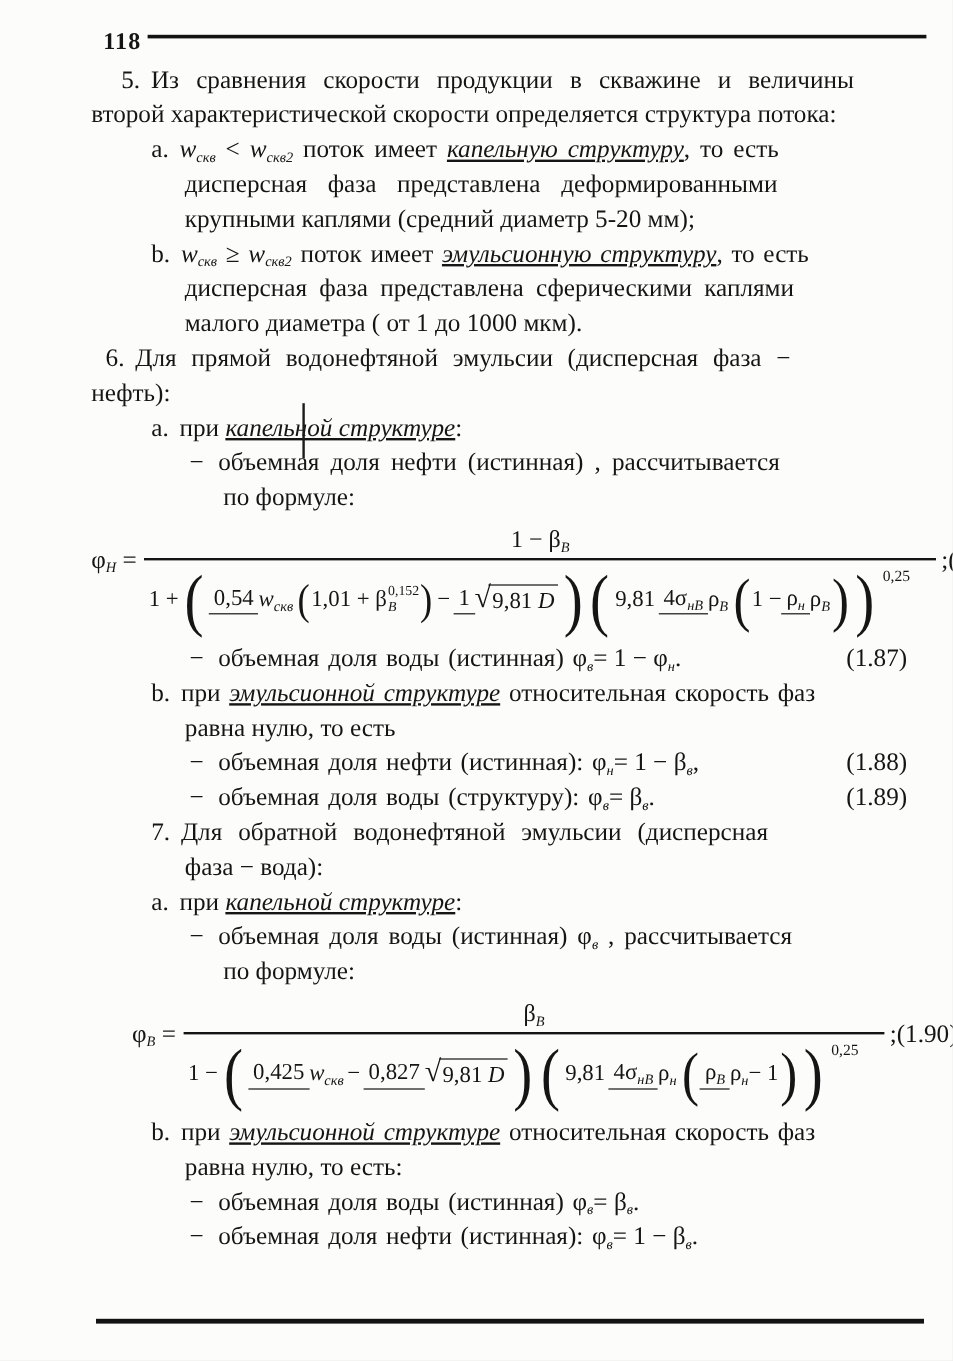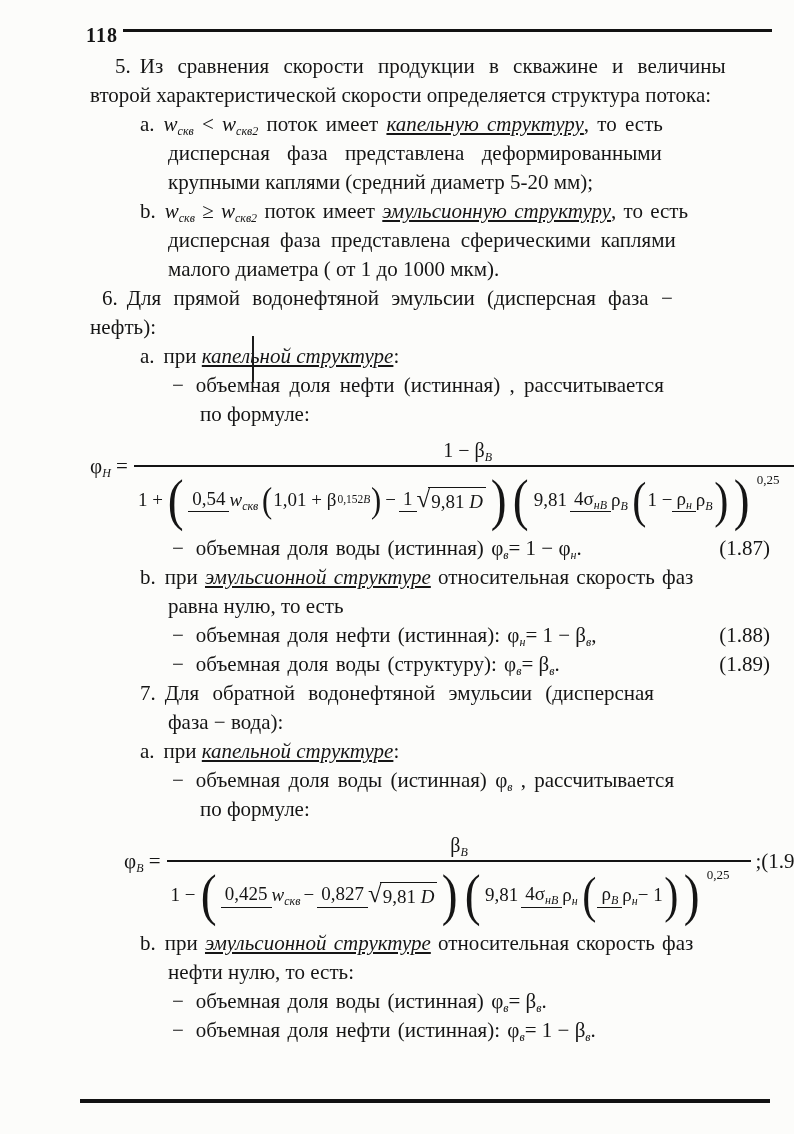--- a/index.html
+++ b/index.html
@@ -3,21 +3,21 @@
 <meta charset="utf-8">
 <style>
   html,body{margin:0;padding:0;background:#e8e8e6;}
   .page{position:relative;width:794px;height:1134px;background:#fcfcfa;overflow:hidden;
         font-family:"Liberation Serif","DejaVu Serif",serif;color:#151515;margin:0 auto;}
   .pageno{position:absolute;left:86px;top:24px;font-size:20px;font-weight:bold;letter-spacing:1px;}
   .rule{position:absolute;background:#121212;}
   .rule.top{left:123px;right:22px;top:29px;height:3px;}
   .rule.bottom{left:80px;right:24px;top:1099px;height:4px;}
   .artifact{position:absolute;left:252px;top:336px;width:2px;height:46px;background:#1c1c1c;}
-  .body{position:absolute;left:90px;width:686px;top:52px;font-size:21px;line-height:29px;}
+  .body{position:absolute;left:76px;width:686px;top:52px;font-size:21px;line-height:29px;}
   p{margin:0;}
   .p5{text-indent:25px;}
   .p6{text-indent:12px;}
   .li-a{padding-left:78px;text-indent:-28px;}
   .li-d{padding-left:110px;text-indent:-28px;position:relative;}
   .mk{margin-right:9px;}
   .dash{margin-right:12px;}
   .emu{font-style:italic;text-decoration:underline;}
   i{font-style:italic;}
   sub{font-size:12px;font-style:italic;vertical-align:-4px;line-height:0;}
@@ -35,21 +35,21 @@
   .fr .fn{border-bottom:1.6px solid #141414;padding:0 4px 1px;}
   .fr .fd{padding-top:1px;}
   .fd.sq{display:inline-flex;align-items:flex-start;}
   .rad{font-size:25px;line-height:24px;}
   .rbody{border-top:1.7px solid #141414;padding:2px 3px 0;margin-left:-2px;}
   .pl{font-size:58px;line-height:0.95;font-weight:400;transform:scaleX(.82);}
   .pm{font-size:36px;line-height:1;transform:scaleX(.85);}
   .pm2{font-size:50px;line-height:1;transform:scaleX(.85);}
   .grp{display:inline-flex;align-items:center;}
   .grp-in{display:inline-flex;align-items:center;}
-  .ss{display:inline-flex;flex-direction:row;align-items:flex-start;font-size:11.5px;line-height:1.1;vertical-align:middle;margin-left:1px;}
+  .ss{display:inline-flex;flex-direction:column;align-items:flex-start;font-size:11.5px;line-height:1.1;vertical-align:middle;margin-left:1px;}
   .ss i{font-size:11.5px;}
   .osup{font-size:13px;align-self:flex-start;margin:0 12px 0 2px;}
   .fsemi{margin:15px 0 0 4px;font-size:21px;}
   .flabel{margin:15px 0 0 auto;font-size:21px;}
   .gr{font-style:normal;}
 </style>
 </head>
 <body>
 
 <div class="page">
@@ -180,21 +180,21 @@
             </span>
             <span class="pl">)</span>
             <span class="osup">0,25</span>
           </span>
       </span>
       <span class="fsemi">;</span>
       <span class="flabel">(1.90)</span>
     </div>
 
 
-    <p class="li-a"><span class="mk">b.</span><span class="w2"><span>при </span><span class="emu">эмульсионной структуре</span><span> относительная скорость фаз</span></span><br><span>нефти нулю, то есть:</span></p>
+    <p class="li-a"><span class="mk">b.</span><span class="w2"><span>при </span><span class="emu">эмульсионной структуре</span><span> относительная скорость фаз</span></span><br><span>равна нулю, то есть:</span></p>
 
     <p class="li-d"><span class="dash">−</span><span class="w2">объемная доля воды (истинная) </span><span class="gr">φ</span><sub>в</sub><span>= </span><span class="gr">β</span><sub>в</sub><span>.</span></p>
 
     <p class="li-d"><span class="dash">−</span><span class="w2">объемная доля нефти (истинная): </span><span class="gr">φ</span><sub>в</sub><span>= 1 − </span><span class="gr">β</span><sub>в</sub><span>.</span></p>
 
   </div>
 
   <div class="artifact"></div>
   <div class="rule bottom"></div>
 </div>

